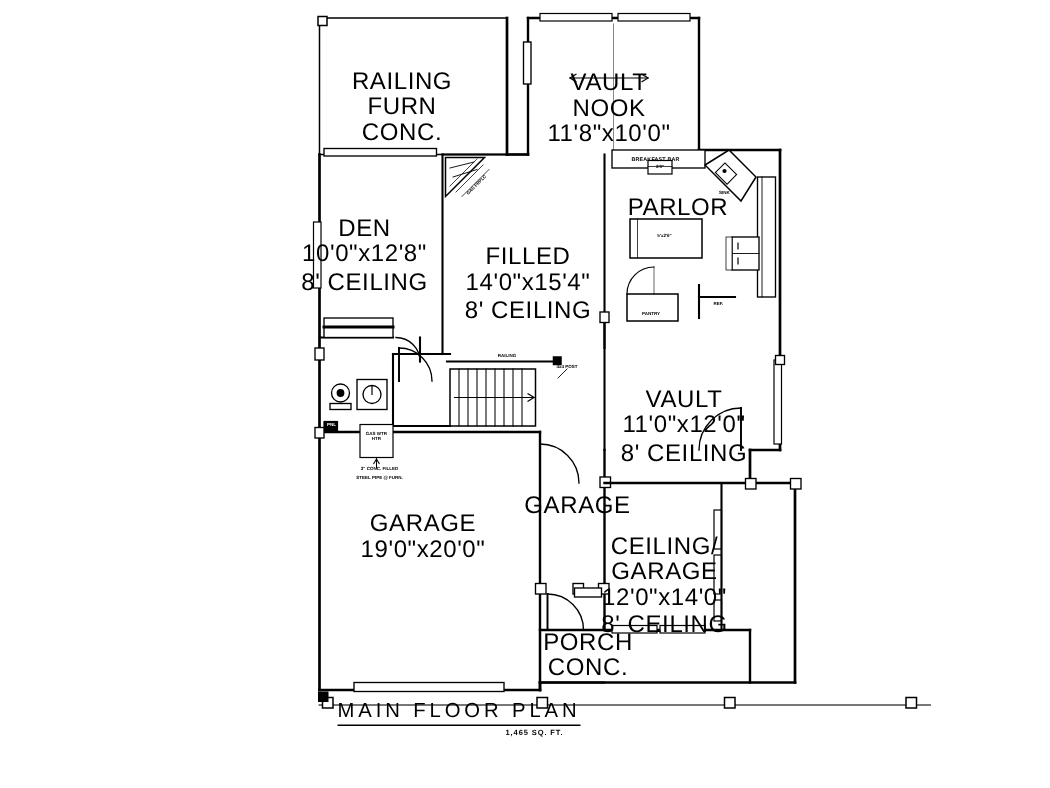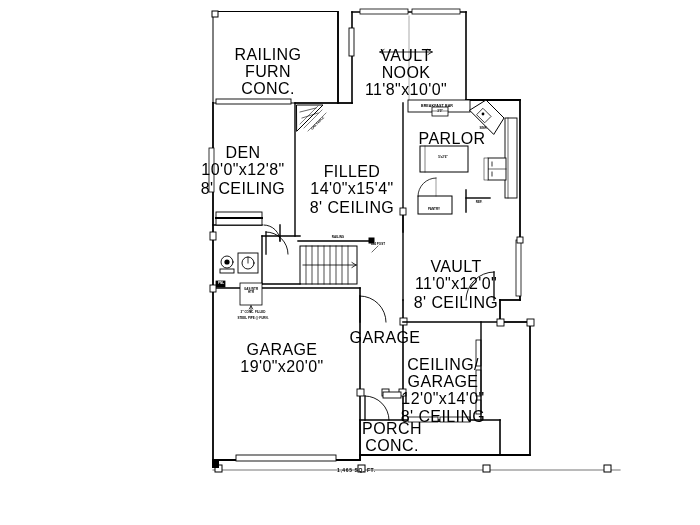--- a/index.html
+++ b/index.html
@@ -468,16 +468,17 @@
   <div class="lbl micro" style="left:318px; top:122px; transform:translateX(-50%) rotate(-45deg);">GAS FRPLC</div>
   <div class="lbl micro" style="left:338px; top:236px;">RAILING</div>
   <div class="lbl micro" style="left:378px; top:243px;">4x4 POST</div>
   <div class="lbl micro" style="left:253px; top:311px;">3" CONC. FILLED</div>
   <div class="lbl micro" style="left:253px; top:317px;">STEEL PIPE @ FURN.</div>
   <div class="lbl micro" style="left:251px; top:288px; width:20px; white-space:normal; line-height:1.1;">GAS WTR HTR</div>
   <div class="lbl micro" style="left:221px; top:282px; color:#fff;">PNL</div>
 
   <div class="sq-marker" style="left:212px; top:461px;"></div>
   <div class="title-block">
+    <span class="title-main">MAIN FLOOR PLAN</span>
     <div class="title-sub">1,465 SQ. FT.</div>
   </div>
 
 </div>
 
 </body></html>

